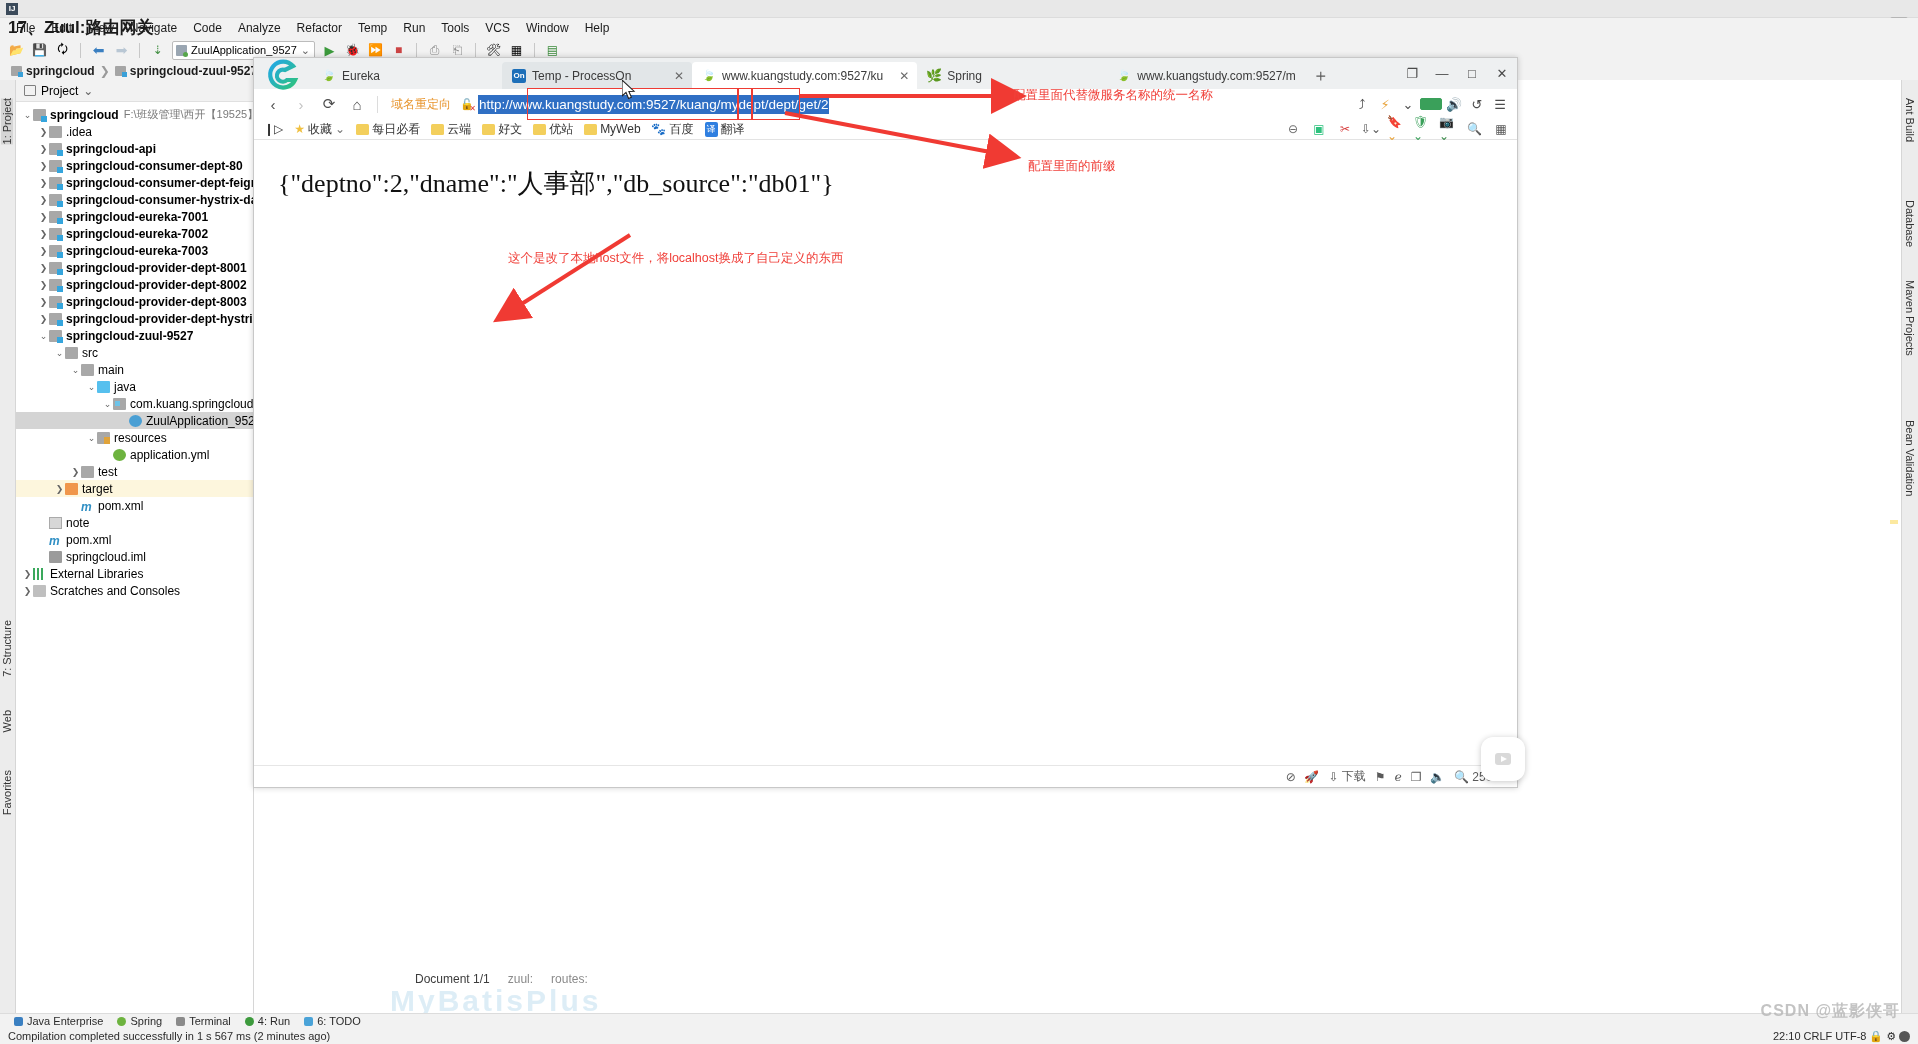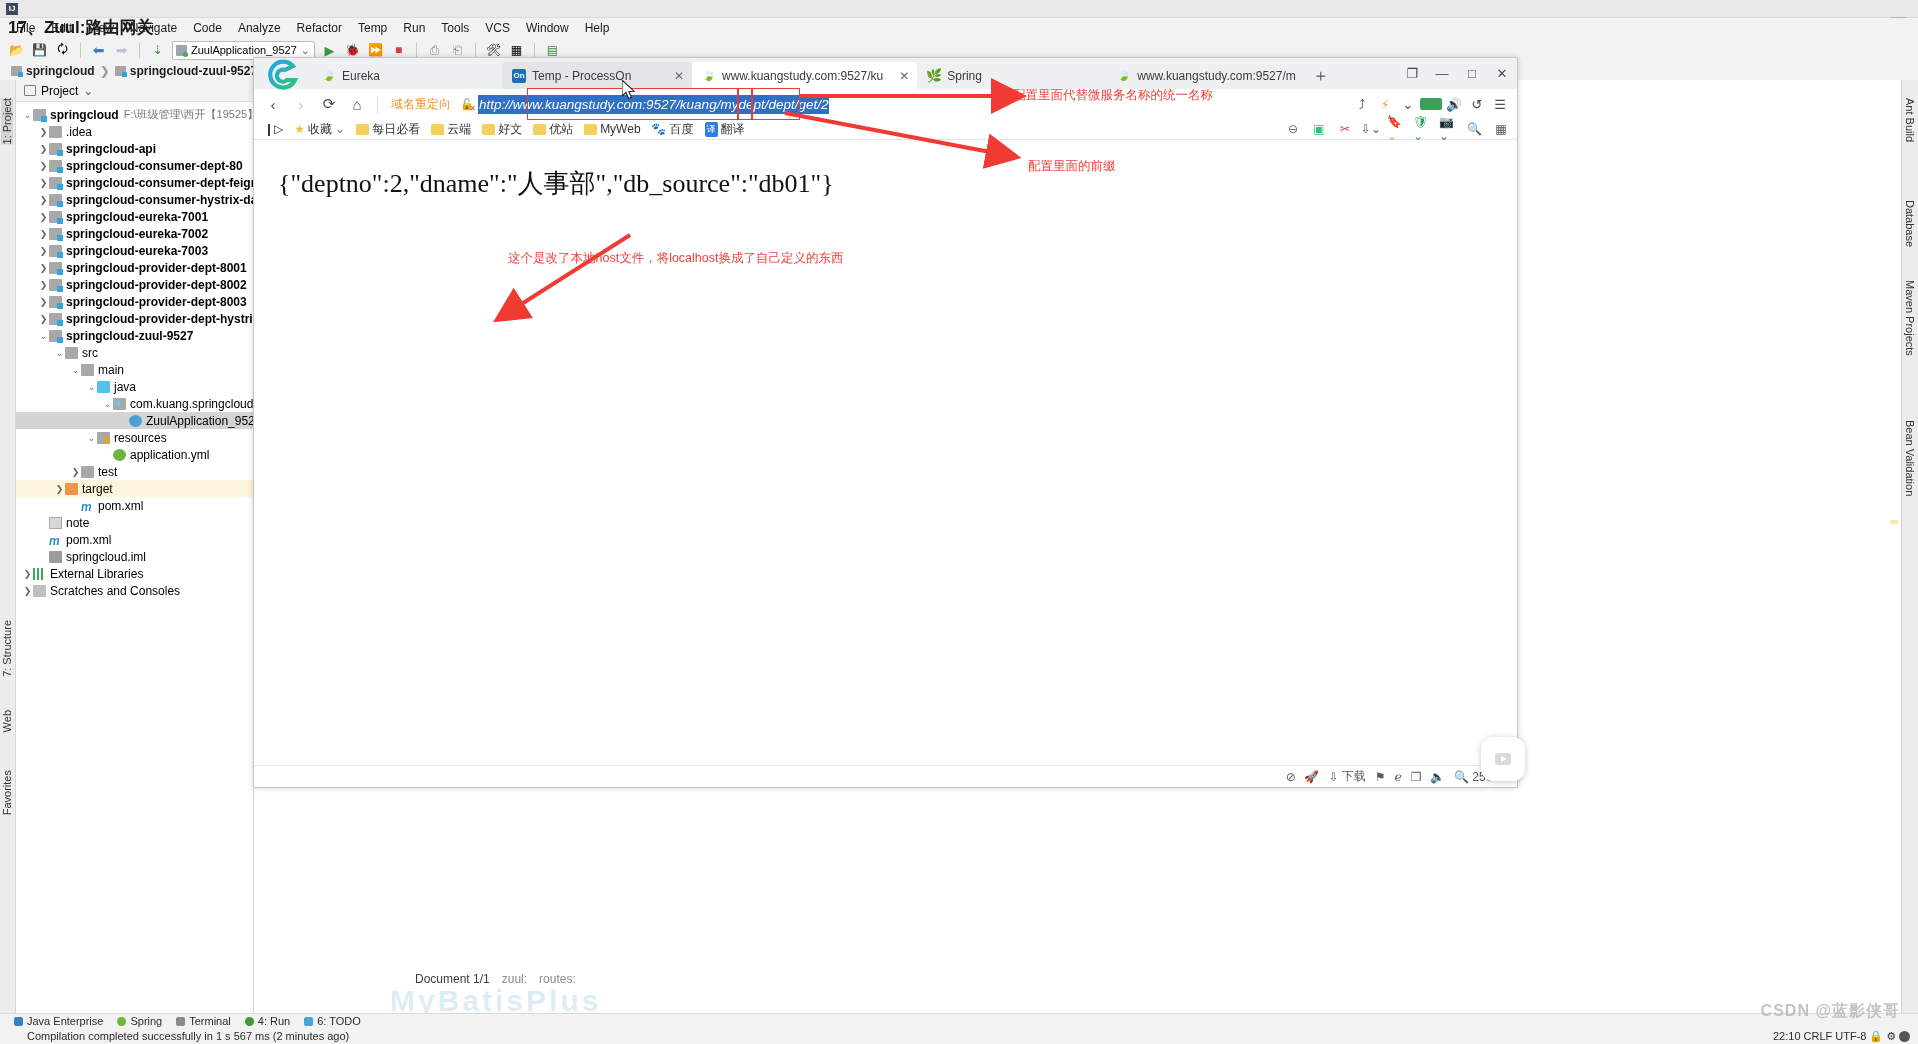--- a/index.html
+++ b/index.html
@@ -99,24 +99,24 @@
   
   .idea-statusstrip {
     position:absolute; left:0; right:0; bottom:16px; height:15px; background:#f2f2f2;
     display:flex; align-items:center; gap:14px; padding-left:14px; font-size:11px; color:#2b2b2b;
     border-top:1px solid #dcdcdc;
   }
   .idea-statusstrip .sbi { display:flex; align-items:center; gap:4px; }
   .sq { width:9px;height:9px;border-radius:2px; display:inline-block;}
   .idea-statusbar {
     position:absolute; left:0; right:0; bottom:0; height:16px; background:#f2f2f2;
-    display:flex; align-items:center; font-size:11px; color:#2b2b2b; padding-left:16px;margin-left:11px;
+    display:flex; align-items:center; font-size:11px; color:#2b2b2b; padding-left:8px;
   }
   .idea-statusbar .right { margin-left:auto; display:flex; gap:3px; align-items:center; padding-right:8px;}
-  .doc-info { position:absolute; left:415px; bottom:58px; display:flex; gap:12px; font-size:12px; color:#3c3c3c; }
+  .doc-info { position:absolute; left:415px; bottom:58px; display:flex; gap:18px; font-size:12px; color:#3c3c3c; }
   .doc-info .dim { color:#8a8a8a; }
 
   .blue-band { position:absolute; left:0; right:0; bottom:16px; height:9px; background:#3aa3dd; }
   .watermark {
     position:absolute; right:18px; bottom:22px; font-size:16px; color:#b9b9b9; font-weight:bold;
     letter-spacing:1px; opacity:.85;
   }
   .watermark2 {
     position:absolute; left:390px; bottom:26px; font-size:30px; color:#cfe6f3; font-weight:bold;
     letter-spacing:3px; opacity:.7;
@@ -146,21 +146,21 @@
   .br-wincontrols { margin-left:auto; display:flex; align-items:center; height:31px; }
   .br-wincontrols div { width:30px; height:31px; display:flex;align-items:center;justify-content:center;font-size:13px;color:#4a4a4a;}
 
   .br-navbar { height:30px; background:#fff; display:flex; align-items:center; gap:2px; padding:0 6px; }
   .nav-ico { width:26px;height:24px;display:flex;align-items:center;justify-content:center;color:#4c4c4c;font-size:15px;}
   .nav-ico.dis { color:#c2c2c2; }
   .nav-sep { width:1px;height:17px;background:#dcdcdc;margin:0 5px;}
   .redirect-label { color:#e8962f; font-size:12px; margin:0 6px; white-space:nowrap;}
   .lock-ico { width:17px;height:17px; display:flex;align-items:center;justify-content:center; font-size:11px; color:#5a5a5a; position:relative;}
   .lock-ico .x { position:absolute; right:0; bottom:0; color:#e03b34; font-size:8px; font-weight:bold;}
-  .urlbox { flex:1; height:22px; display:flex; align-items:center; position:relative;font-style:italic; }
+  .urlbox { flex:1; height:22px; display:flex; align-items:center; position:relative; }
   .url-sel { background:#2f6fc4; color:#fff; font-size:13.5px; padding:2px 1px; white-space:nowrap;
     font-family:"Liberation Sans", sans-serif; }
   .nav-right { display:flex; align-items:center; gap:1px; margin-left:4px;}
   .nav-right .ni { width:22px;height:22px;display:flex;align-items:center;justify-content:center;font-size:13px;color:#4c4c4c;}
   .batt { width:22px;height:12px;border:1.5px solid #3aa05a;border-radius:2px;background:#3aa05a;}
 
   .br-bookmarks { height:21px; background:#fff; display:flex; align-items:center; gap:3px; padding:0 6px; border-bottom:1px solid #e3e3e3; }
   .bm { display:flex; align-items:center; gap:3px; padding:0 4px; font-size:12px; color:#333; white-space:nowrap;}
   .bm .bmico { width:13px;height:11px;background:#f3cf5c;border-radius:1.5px; flex:0 0 13px;}
   .bm .star { color:#f0c040; font-size:12px; }

